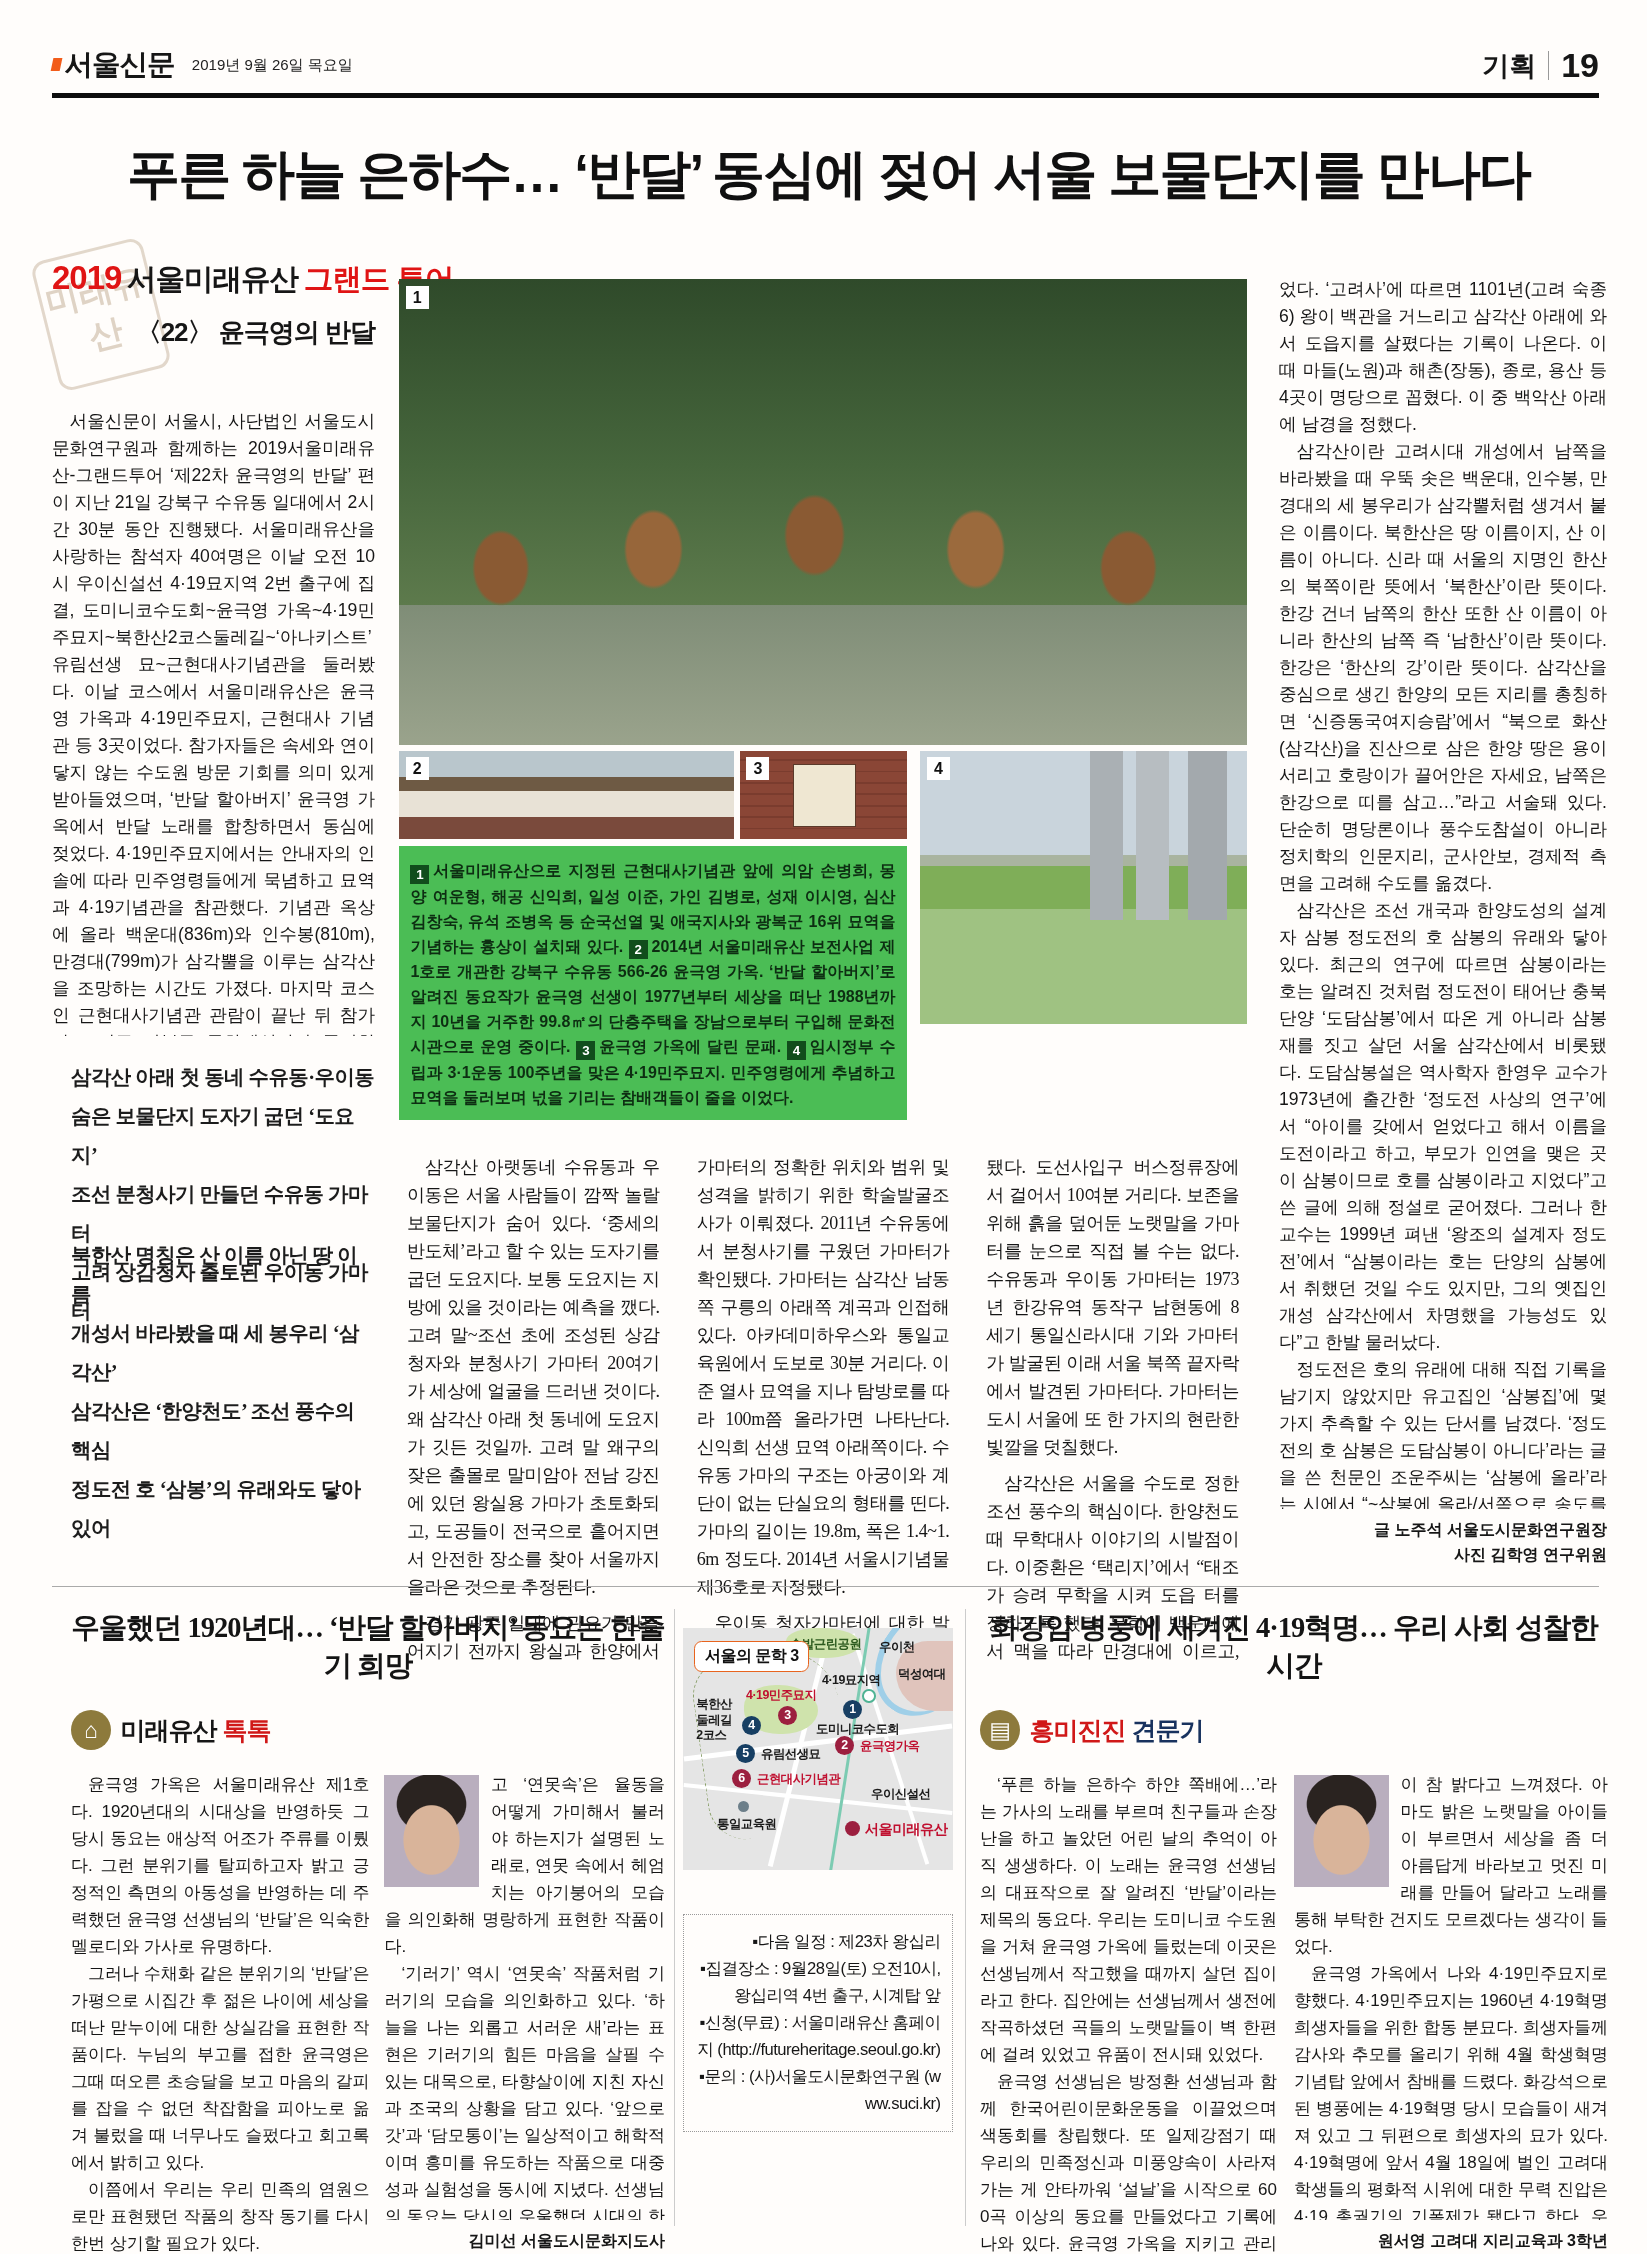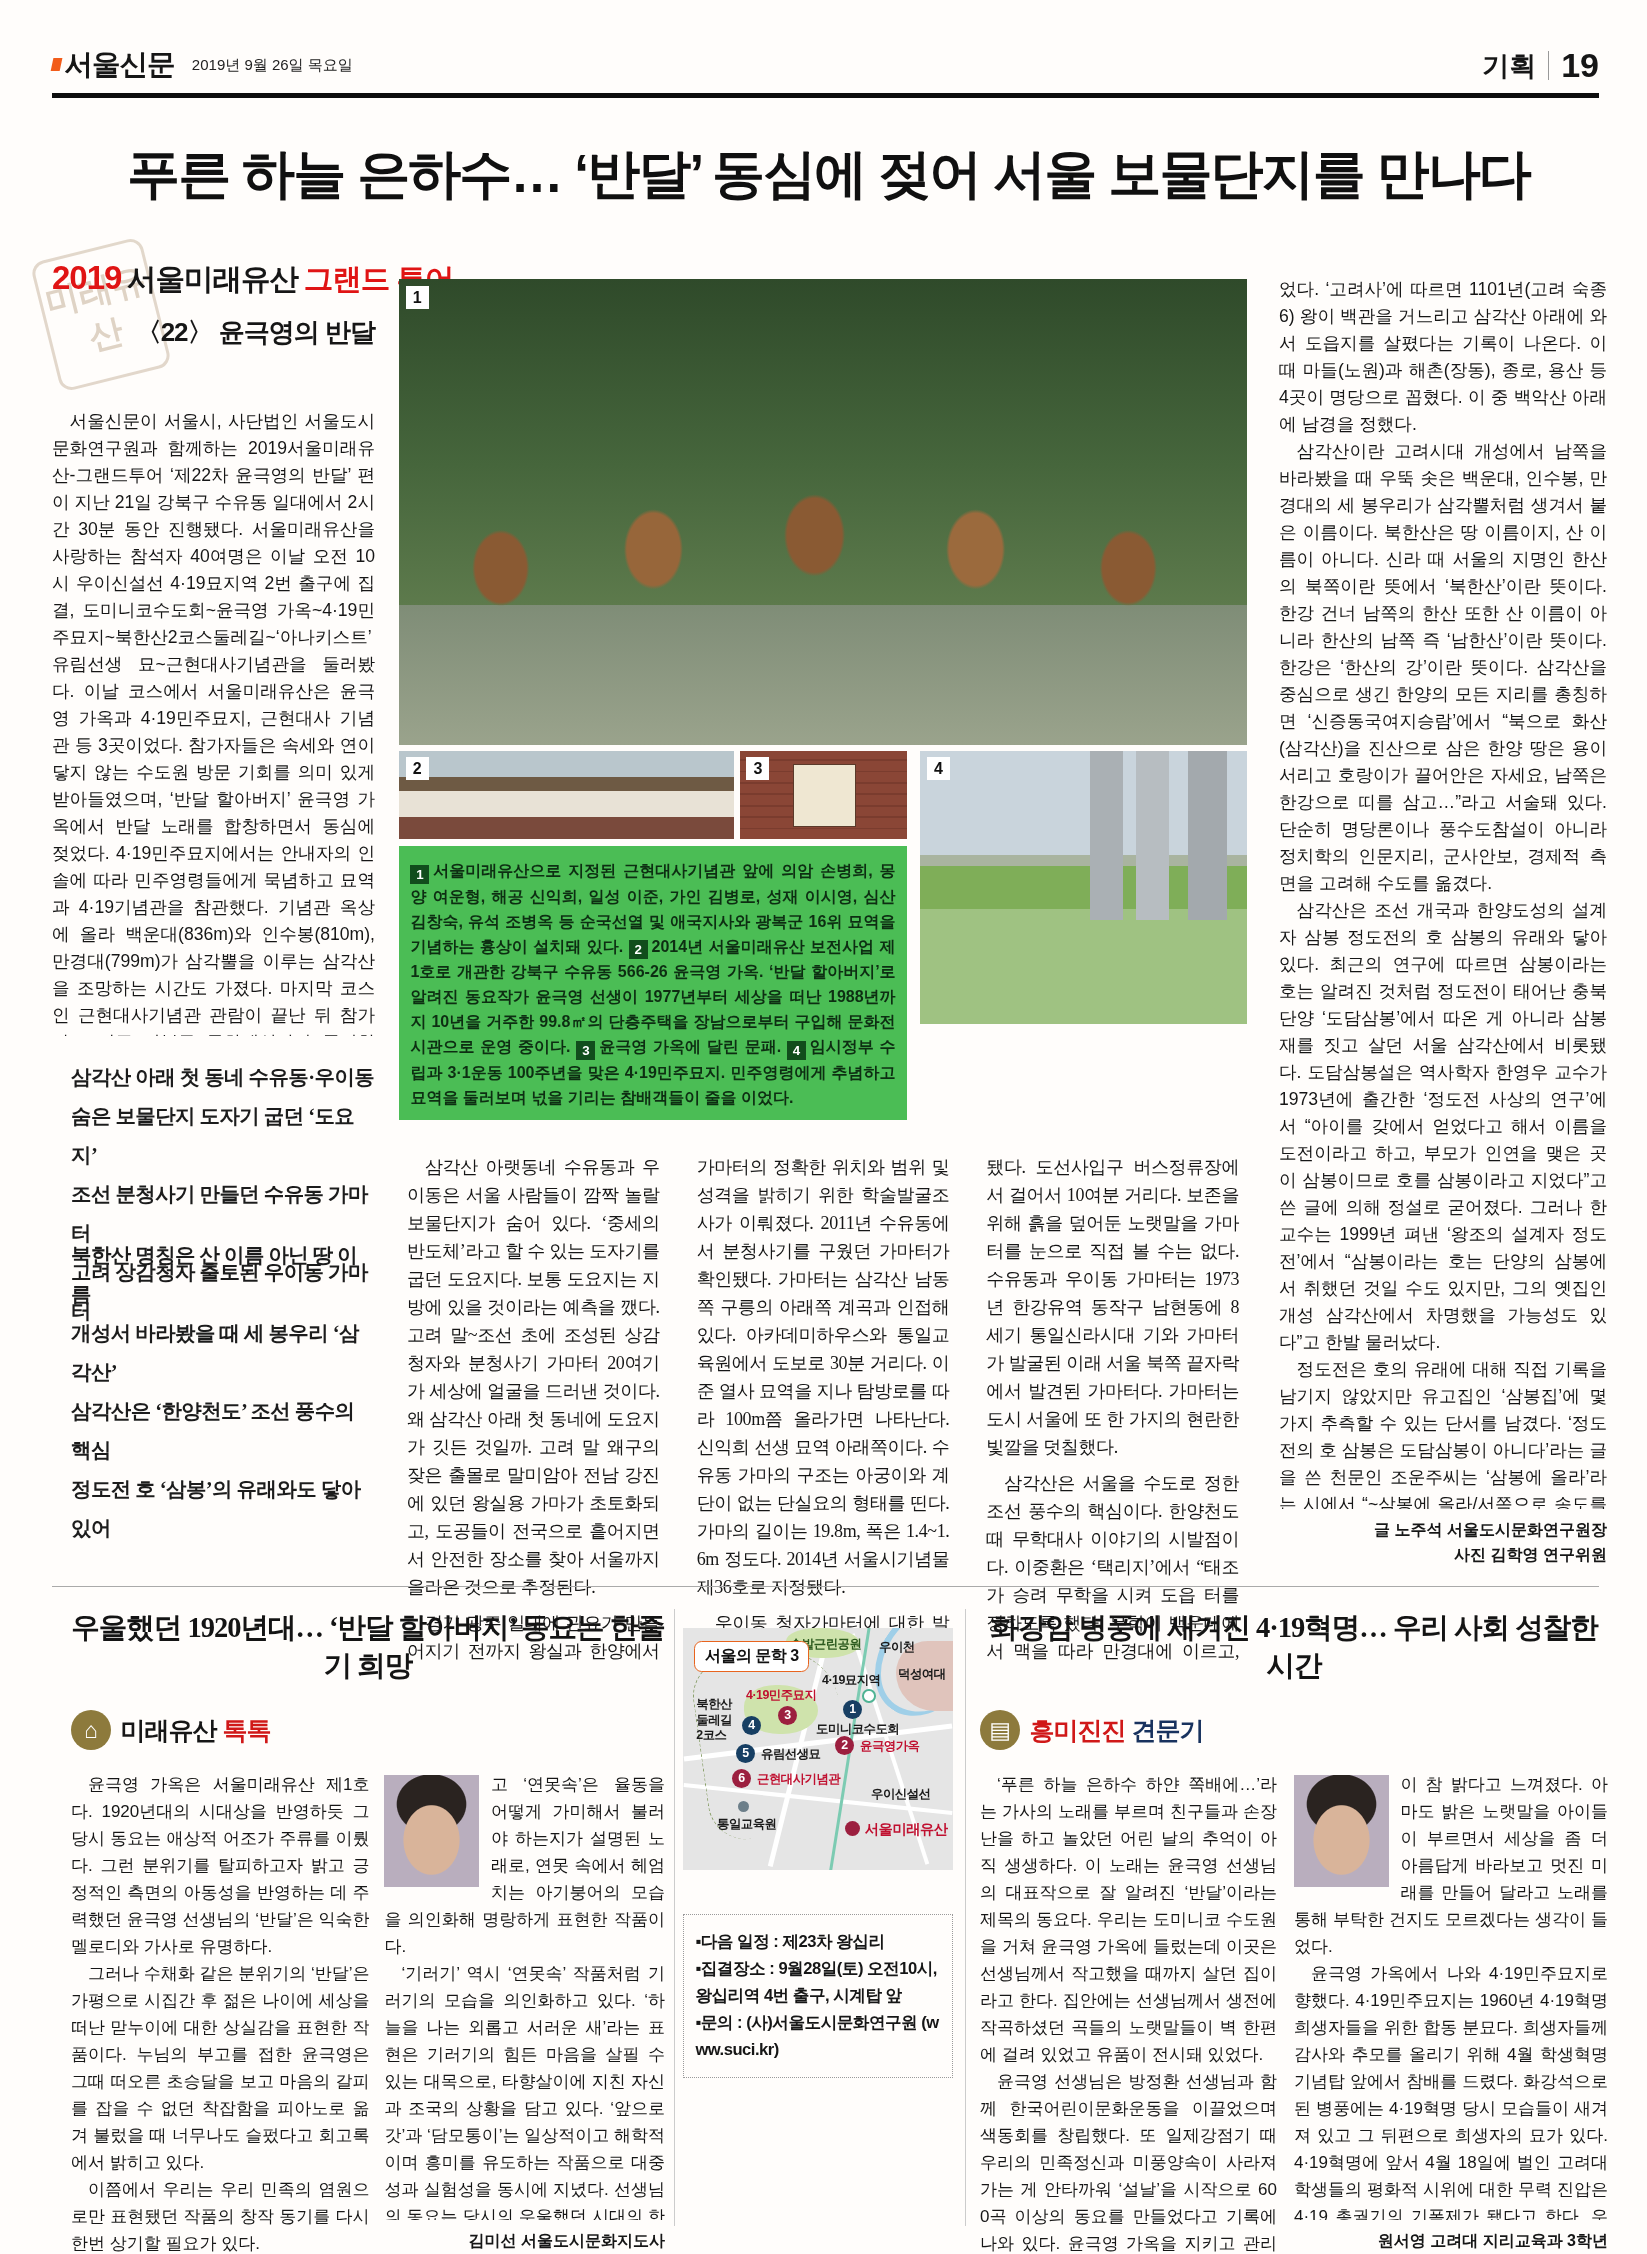--- a/index.html
+++ b/index.html
@@ -123,21 +123,21 @@
   .mnum{position:absolute;width:19px;height:19px;border-radius:50%;color:#fff;font-size:12.4px;font-weight:900;
         text-align:center;line-height:19px;z-index:4;}
   .mnum.navy{background:#173f63;}
   .mnum.maroon{background:#9c1f3f;}
   #station-dot{position:absolute;left:179px;top:61px;width:9.5px;height:9.5px;border-radius:50%;
                background:#fff;border:2.9px solid #4fb394;z-index:4;}
   .gray-dot{position:absolute;left:55px;top:173px;width:11.4px;height:11.4px;border-radius:50%;background:#6d7f8a;z-index:4;}
   .legend-dot{display:inline-block;width:15px;height:15px;border-radius:50%;background:#9c1f3f;
               vertical-align:-1.9px;margin-right:4.8px;}
   #schedule{margin-top:44px;border:1.9px dotted #9a9a9a;padding:13.3px 11.4px;box-sizing:border-box;width:270px;}
-  #schedule .para{margin:0;font-size:16.6px;line-height:27px;font-weight:700;text-align:left;
+  #schedule .para{margin:0;font-size:16.6px;line-height:27px;font-weight:400;text-align:right;
                   word-break:break-all;letter-spacing:-0.5px;}
 </style>
 </head>
 <body>
 
 <div id="page">
 
   <div id="masthead">
     <span class="brand-mark"></span><span class="brand">서울신문</span>
     <span class="mdate">2019년 9월 26일 목요일</span>
@@ -288,20 +288,21 @@
       <span class="mnum maroon" style="left:49px;top:141px;">6</span>
       <span class="mlabel red" style="left:74px;top:143px;">근현대사기념관</span>
       <span class="gray-dot"></span>
       <span class="mlabel" style="left:34px;top:188px;">통일교육원</span>
       <span class="mlabel" style="left:188px;top:158px;">우이신설선</span>
       <span class="mlabel red" style="left:162px;top:192px;font-size:14.3px;"><span class="legend-dot"></span><span>서울미래유산</span></span>
     </div>
     <div id="schedule">
         <p class="para noindent">▪다음 일정 : 제23차 왕십리</p>
         <p class="para">▪집결장소 : 9월28일(토) 오전10시, 왕십리역 4번 출구, 시계탑 앞</p>
+        <p class="para">▪신청(무료) : 서울미래유산 홈페이지 (http://futureheritage.seoul.go.kr)</p>
         <p class="para">▪문의 : (사)서울도시문화연구원 (www.suci.kr)</p>
       </div>
   </section>
 
   <section id="br">
     <h2 class="b-head">화강암 병풍에 새겨진 4·19혁명… 우리 사회 성찰한 시간</h2>
     <div class="badge-row">
       <span class="badge-circle">▤</span>
       <span class="badge-text"><span class="badge-accent">흥미진진</span> <span class="badge-navy">견문기</span></span>
     </div>

